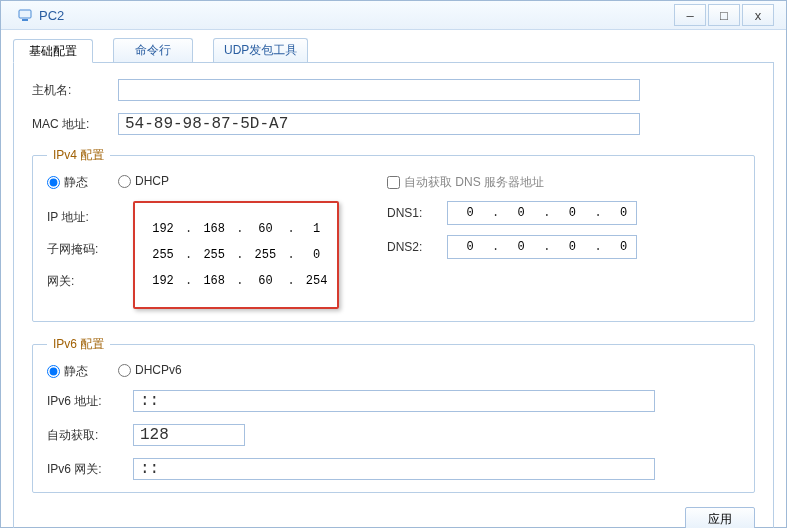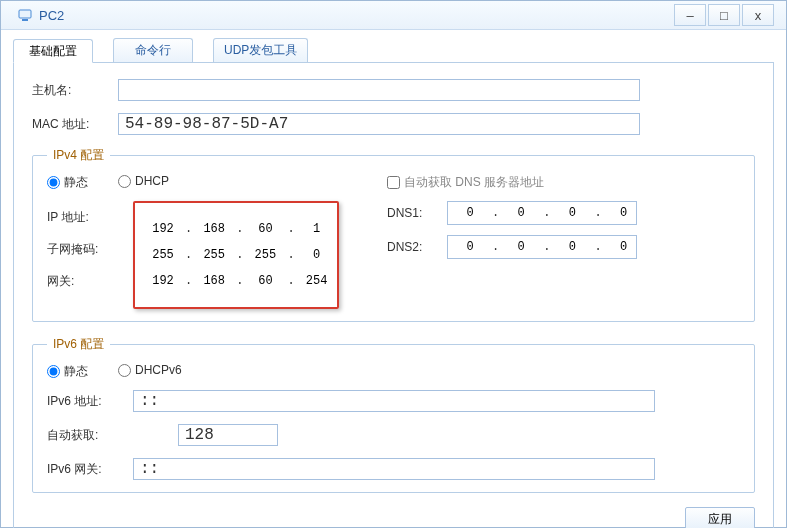--- a/index.html
+++ b/index.html
@@ -190,21 +190,21 @@
             <input type="radio" name="v6" style="">
             <span>DHCPv6</span>
           </label>
         </div>
         <div class="row">
           <span class="lbl">IPv6 地址:</span>
           <input class="txt wide" value="::" style="">
         </div>
         <div class="row">
           <span class="lbl">自动获取:</span>
-          <input class="txt" style="width: 100px; flex: 0 0 auto; margin-left: 45px;" value="128">
+          <input class="txt" style="width: 112px; flex: 0 0 auto;" value="128">
         </div>
         <div class="row" style="margin-bottom:0">
           <span class="lbl">IPv6 网关:</span>
           <input class="txt wide" value="::" style="">
         </div>
       </fieldset>
 
       <div class="apply-bar">
         <button class="btn">应用</button>
       </div>

